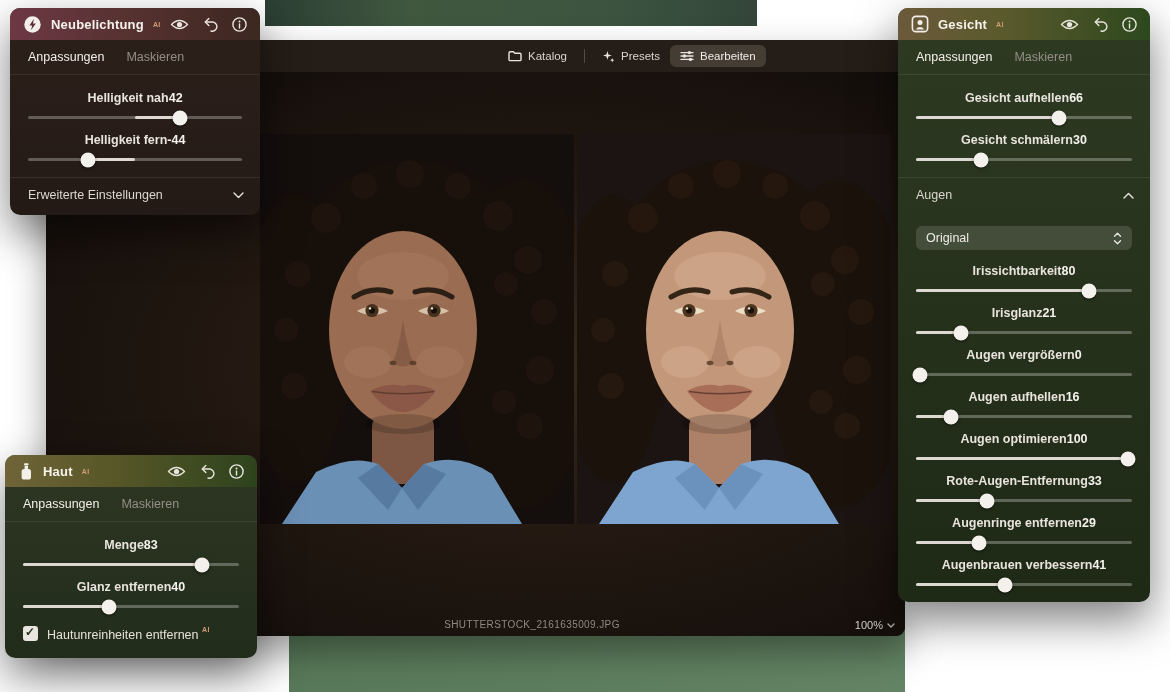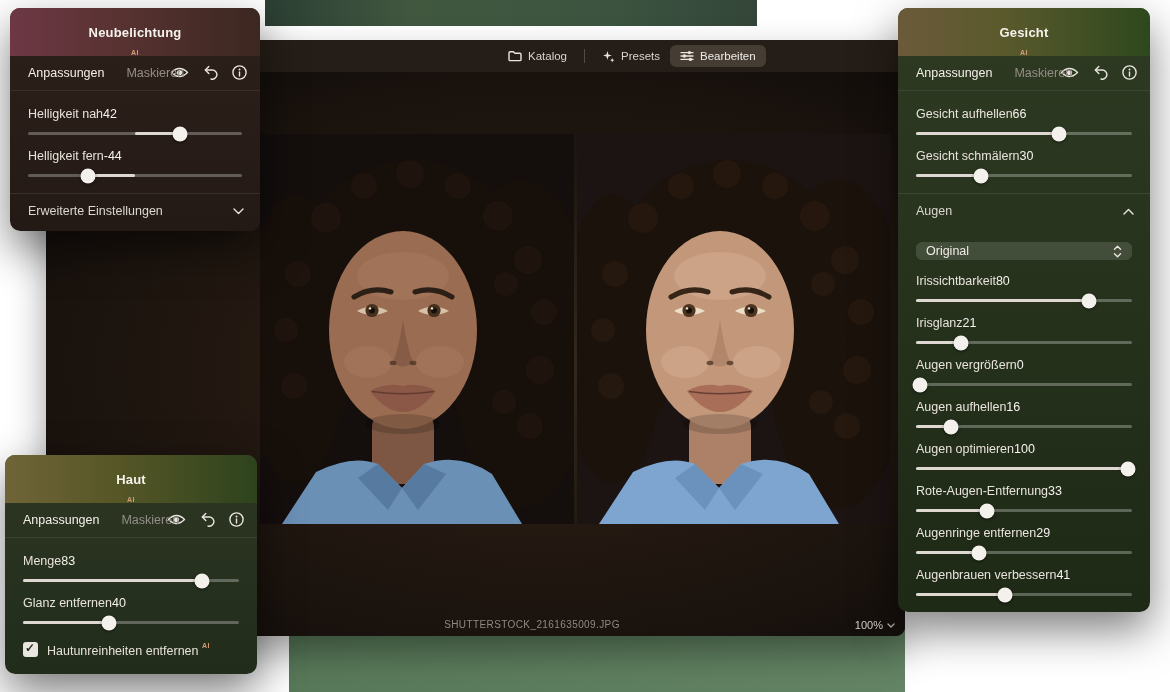--- a/index.html
+++ b/index.html
@@ -58,48 +58,48 @@
   .panel-relight{left:10px;top:8px;width:250px;
     background:linear-gradient(180deg,#2c201a 0%,#241a15 100%);}
   .panel-skin{left:5px;top:455px;
     background:linear-gradient(180deg,#2d3723 0%,#222c1b 100%);}
   .panel-face{left:898px;top:8px;
     background:linear-gradient(180deg,#2e3a22 0%,#1e2916 100%);}
   .panel-relight .p-header{background:linear-gradient(90deg,#6d3844 0%,#573231 45%,#3c2721 100%);}
   .panel-skin .p-header{background:linear-gradient(90deg,#6f6438 0%,#565627 45%,#2d431d 100%);}
   .panel-face .p-header{background:linear-gradient(90deg,#6b5a3a 0%,#5b5a2d 40%,#2d481d 100%);}
 
-  .p-header{height:48px;display:flex;align-items:center;padding:8px 13px;gap:9px;flex-direction:column;}
+  .p-header{height:32px;display:flex;align-items:center;padding:16px 13px;gap:9px;}
   .p-title{font-size:13px;font-weight:bold;color:#f6f2ec;letter-spacing:.2px;}
   .ai{color:#d29d74;font-size:7px;font-weight:bold;letter-spacing:.4px;display:inline-block;vertical-align:7px;}
   .h-icons{margin-left:auto;display:flex;align-items:center;gap:14px;}
   .h-icons svg{display:block;cursor:pointer;}
 
   .tabs{display:flex;gap:22px;padding:10px 18px 10px;border-bottom:1px solid rgba(255,255,255,.08);font-size:12.5px;}
   .tab{color:#948e87;cursor:pointer;}
   .tab.active{color:#f3efe9;}
 
   .p-pad{padding:2px 18px 16px;}
 
   .s-row{margin-top:14px;}
-  .s-head{display:flex;justify-content:flex-start;align-items:baseline;font-size:12.5px;color:#e8e3dc;}
+  .s-head{display:flex;justify-content:center;align-items:baseline;font-size:12.5px;color:#e8e3dc;font-weight:bold;}
   .s-value{color:#f5f2ee;}
   .s-track{position:relative;margin-top:11px;height:3px;border-radius:2px;background:rgba(255,255,255,.28);cursor:pointer;}
   .s-fill{position:absolute;top:0;height:100%;background:#ddd8d1;border-radius:2px;}
   .s-thumb{position:absolute;top:50%;width:15px;height:15px;border-radius:50%;background:#f4f1ed;
     transform:translate(-50%,-50%);box-shadow:0 1px 3px rgba(0,0,0,.55);cursor:grab;}
 
   .section-row{display:flex;justify-content:space-between;align-items:center;
     border-top:1px solid rgba(255,255,255,.09);padding:10px 16px 10px 18px;
     font-size:12.5px;color:#dcd7d0;cursor:pointer;}
   .section-row.last{padding-bottom:13px;}
   .chev{display:block;transition:transform .15s;}
   .chev.active{transform:rotate(180deg);}
 
-  .dropdown{margin-top:12px;height:18px;display:flex;align-items:center;padding:0 10px;
+  .dropdown{margin-top:12px;height:24px;display:flex;align-items:center;padding:0 10px;
     background:rgba(255,255,255,.13);border-radius:6px;font-size:12.5px;color:#f0ece6;cursor:pointer;}
   .dropdown svg{margin-left:auto;display:block;}
 
   .check-row{display:flex;align-items:flex-start;gap:9px;margin-top:18px;cursor:pointer;}
   .checkbox{flex:0 0 auto;width:15px;height:15px;border-radius:3px;background:#b9b5af;position:relative;}
   .checkbox.active{background:#e9e5e0;}
   .checkbox.active::after{content:"\2713";position:absolute;left:2px;top:-1px;font-size:12px;font-weight:bold;color:#273120;}
   .check-label{font-size:12.5px;color:#e6e1da;}
 
   .ic{stroke:#e9e5df;stroke-width:1.4;fill:none;stroke-linecap:round;stroke-linejoin:round;}

